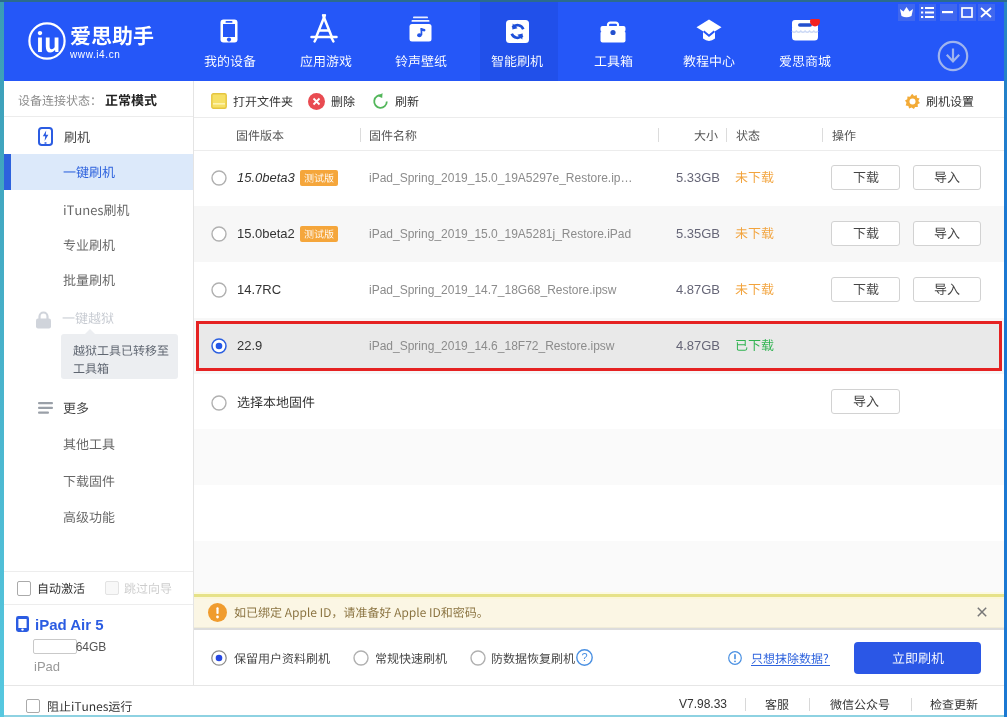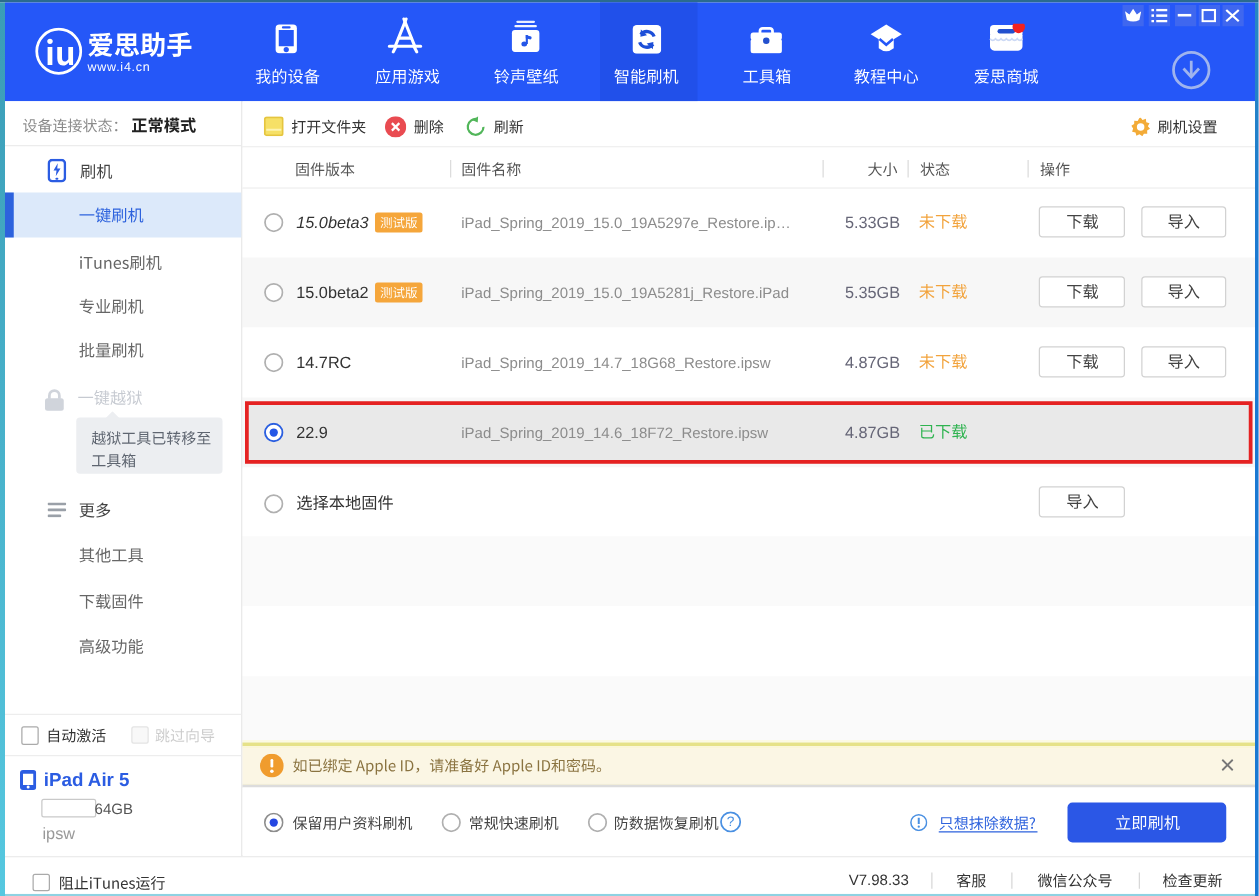--- a/index.html
+++ b/index.html
@@ -494,21 +494,21 @@
   </svg>
 <div class="a" style="left:4px;top:604px;width:189px;height:1px;background:#ededed"></div>
 <svg class="t" style="left:16px;top:616px" width="13" height="16" viewBox="0 0 13 16">
     <rect width="13" height="16" rx="2.4" fill="#2b5ce2"></rect>
     <rect x="2.4" y="3" width="8.2" height="9" fill="#fff"></rect>
     <circle cx="6.5" cy="13.6" r="1.2" fill="#fff"></circle>
   </svg>
 <div class="txt" style="font-size:15px;color:#2b5ce2;line-height:19px;font-weight:700;left:35px;top:614.5px;">iPad Air 5</div>
 <div class="a" style="left:33px;top:639px;width:44px;height:15px;border:1px solid #c9c9c9;border-radius:2px"></div>
 <div class="txt" style="font-size:12px;color:#555;line-height:16px;left:55px;top:638.5px;transform:translateX(-50%);margin-left:36px;">64GB</div>
-<div class="txt" style="font-size:13px;color:#999;line-height:17px;left:34px;top:657.5px;">ipsw</div>
+<div class="txt" style="font-size:13px;color:#999;line-height:17px;left:34px;top:657.5px;">iPad</div>
 <div class="a" style="left:194px;top:81px;width:810px;height:36px;background:#fff"></div>
 <svg class="t" style="left:211px;top:93px" width="16" height="16" viewBox="0 0 16 16">
     <rect x="0.8" y="0.8" width="14.4" height="14.4" rx="1.5" fill="#f6e066" stroke="#e5c53f" stroke-width="1.4"></rect>
     <rect x="2" y="10" width="12" height="1.6" fill="#fdf3b0"></rect>
   </svg>
 <svg class="t" style="left:233.0px;top:92.6px" width="60.0" height="16.8" viewBox="0 0 5000 1400">
     <g fill="#333" transform="translate(0,1080) scale(1,-1)">
       <use href="#r69" x="0"></use>
       <use href="#r70" x="1000"></use>
       <use href="#r71" x="2000"></use>

